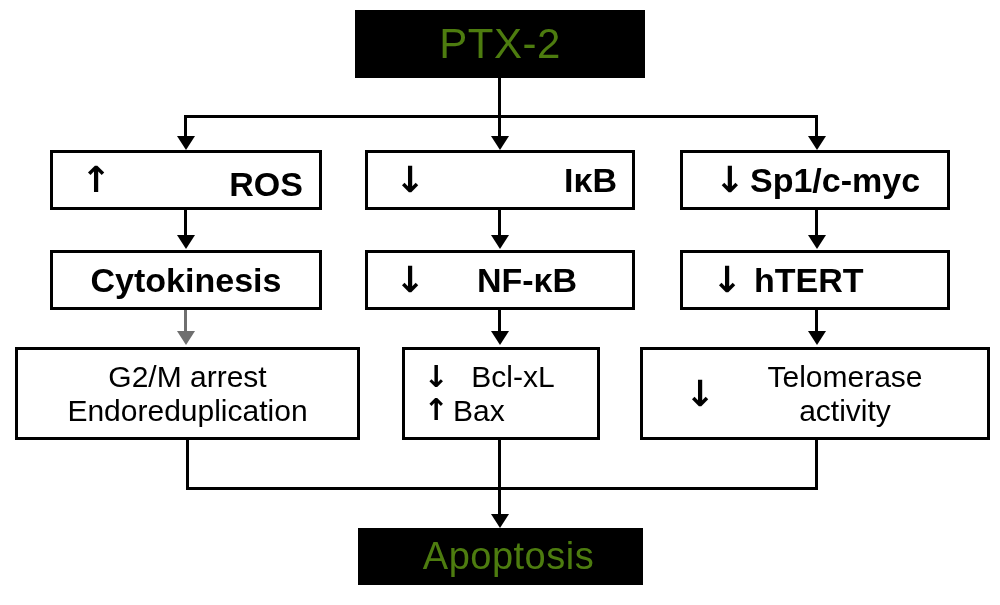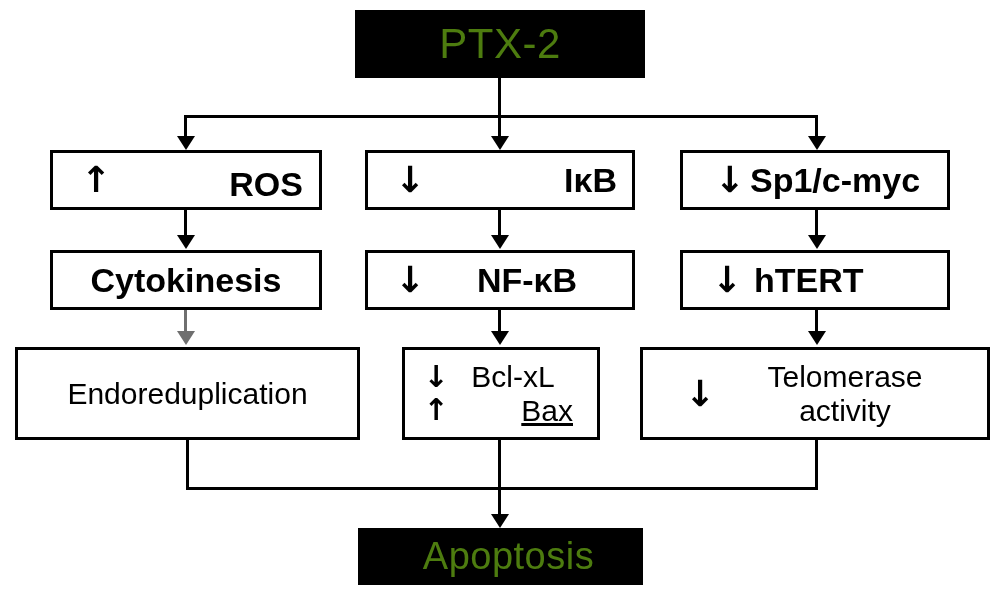--- a/index.html
+++ b/index.html
@@ -160,33 +160,34 @@
   <div class="arrowhead gray" style="left:177px; top:331px;"></div>
 
   <div class="vline" style="left:498px; top:310px; height:24px;"></div>
   <div class="arrowhead" style="left:491px; top:331px;"></div>
 
   <div class="vline" style="left:815px; top:310px; height:24px;"></div>
   <div class="arrowhead" style="left:808px; top:331px;"></div>
 
   <div class="node outlined" style="left:15px; top:347px; width:345px; height:93px; font-size:30px;">
     <div class="label-stack">
+      <span>G2/M arrest</span>
       <span>Endoreduplication</span>
     </div>
   </div>
 
   <div class="node outlined" style="left:402px; top:347px; width:198px; height:93px; font-size:30px;">
     <div class="label-stack" style="align-items:flex-start; padding-left:14px;">
       <div class="label-row" style="justify-content:flex-start;">
         <span class="arrow-glyph" style="font-size:30px; width:34px; text-align:center; font-weight:bold;">↓</span>
         <span style="width:120px; text-align:center;">Bcl-xL</span>
       </div>
       <div class="label-row" style="justify-content:flex-start;">
         <span class="arrow-glyph" style="font-size:30px; width:34px; text-align:center; font-weight:bold;">↑</span>
-        <span style="width:120px; text-align:right;text-decoration:underline;">Bax</span>
+        <span style="width:120px; text-align:left;">Bax</span>
       </div>
     </div>
   </div>
 
   <div class="node outlined" style="left:640px; top:347px; width:350px; height:93px; font-size:30px;">
     <div class="label-row">
       <span class="arrow-glyph" style="font-size:36px; width:60px; text-align:center;">↓</span>
       <div class="label-stack" style="width:230px;">
         <span>Telomerase</span>
         <span>activity</span>

